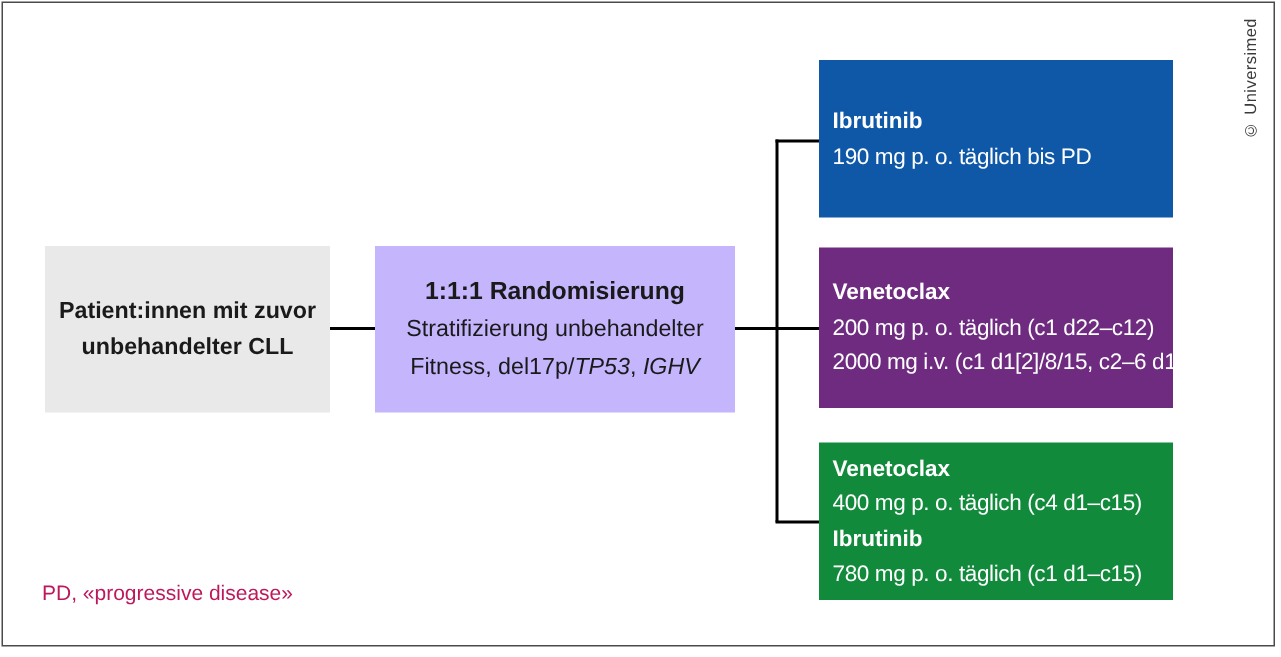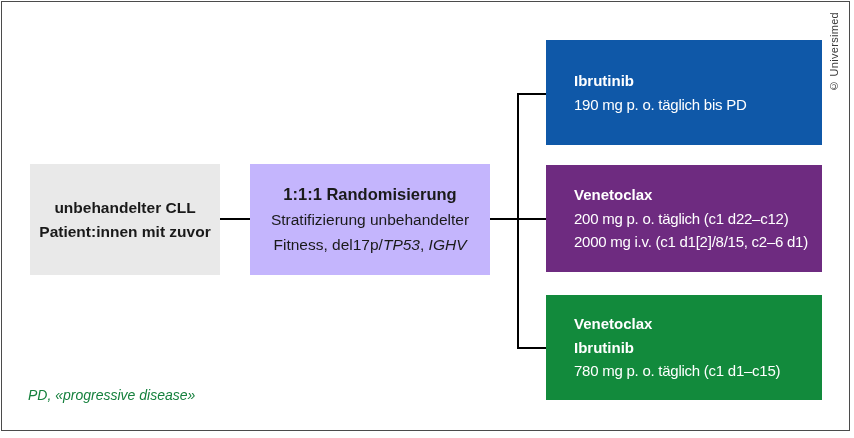--- a/index.html
+++ b/index.html
@@ -18,60 +18,60 @@
     align-items:center; justify-content:center; text-align:center;
   }
   .patient-box { left:30px; top:164px; width:190px; height:111px; }
   .patient-box .line { font-weight:bold; font-size:15.5px; line-height:24px; white-space:nowrap; }
   .random-box { left:250px; top:164px; width:240px; height:111px; }
   .random-box .line { font-size:15.5px; line-height:25px; white-space:nowrap; }
   .random-box .line.b { font-weight:bold; font-size:16.5px; }
   .gene { font-style:italic; }
   
   .arm {
-    position:absolute; left:546px; width:276px; color:#ffffff;
+    position:absolute; left:546px; width:236px; color:#ffffff;
     display:flex; flex-direction:column; justify-content:center;
-    padding-left:28px; box-sizing:border-box;
+    padding-left:9px; box-sizing:border-box;
   }
   .arm-1 { top:40px;  height:105px; }
   .arm-2 { top:165px; height:107px; }
   .arm-3 { top:295px; height:105px; }
   .aline { font-size:15px; line-height:23.5px; white-space:nowrap; letter-spacing:-0.25px; }
   .aline.b { font-weight:bold; letter-spacing:0; }
   
   .hline, .vline { position:absolute; background:#000; }
   .hline { height:1.5px; }
   .vline { width:1.5px; }
   .conn-patient-random { left:220px; top:218px; width:30px; }
   .conn-random-trunk  { left:490px; top:218px; width:56px; }
   .trunk              { left:517px; top:93px;  height:255px; }
   .branch-top         { left:517px; top:93px;  width:29px; }
   .branch-bottom      { left:517px; top:347px; width:29px; }
   
   .footnote {
     position:absolute; left:28px; top:387px;
-    font-style:italic; font-size:14px; color:#15803d;
+    font-size:14px; color:#be185d;
   }
   
   .credit {
     position:absolute; left:828px; top:12px;
     writing-mode:vertical-rl; transform:rotate(180deg);
     font-size:11px; color:#3a3a3a; letter-spacing:0.3px; white-space:nowrap;
   }
 </style>
 </head>
 <body>
 
 <div class="canvas">
 
   <div class="frame"></div>
 
   <div class="gray-box patient-box" style="background-color: rgb(233, 233, 233);">
+    <div class="line">Patient:innen mit zuvor</div>
     <div class="line">unbehandelter CLL</div>
-    <div class="line">Patient:innen mit zuvor</div>
   </div>
 
   <div class="gray-box random-box" style="background-color: #c4b5fd;">
     <div class="line b">1:1:1 Randomisierung</div>
     <div class="line">Stratifizierung unbehandelter</div>
     <div class="line"><span>Fitness, del17p/</span><span class="gene">TP53</span><span>, </span><span class="gene">IGHV</span></div>
   </div>
 
   <div class="hline conn-patient-random" style="background-color: rgb(0, 0, 0);"></div>
   <div class="hline conn-random-trunk" style="background-color: rgb(0, 0, 0);"></div>
@@ -85,20 +85,21 @@
   </div>
 
   <div class="arm arm-2" style="background-color: rgb(110, 43, 128);">
     <div class="aline b">Venetoclax</div>
     <div class="aline">200 mg p. o. täglich (c1 d22–c12)</div>
     <div class="aline">2000 mg i.v. (c1 d1[2]/8/15, c2–6 d1)</div>
   </div>
 
   <div class="arm arm-3" style="background-color: rgb(18, 138, 60);">
     <div class="aline b">Venetoclax</div>
+    <div class="aline">400 mg p. o. täglich (c4 d1–c15)</div>
     <div class="aline b">Ibrutinib</div>
     <div class="aline">780 mg p. o. täglich (c1 d1–c15)</div>
   </div>
 
   <div class="footnote">PD, «progressive disease»</div>
 
   <div class="credit">© Universimed</div>
 
 </div>
 

